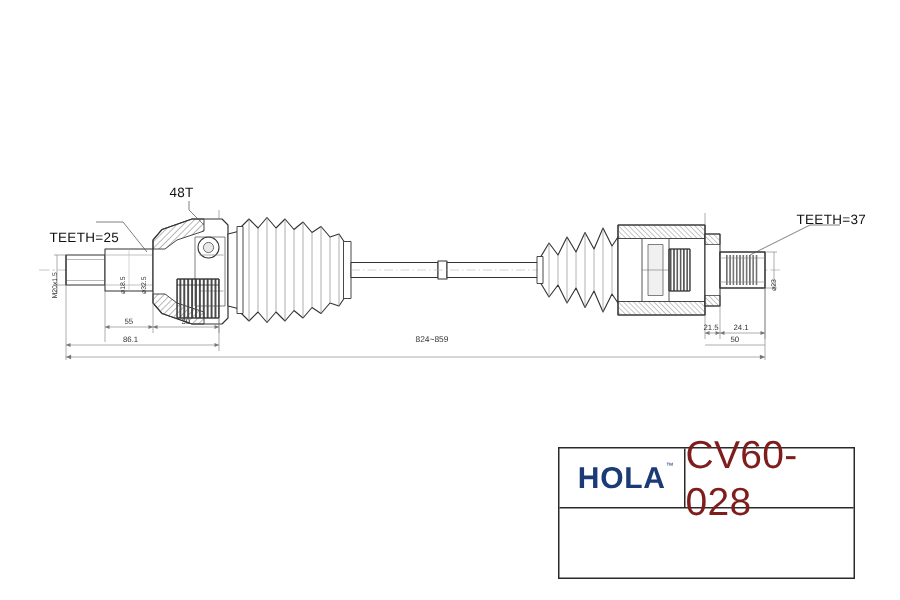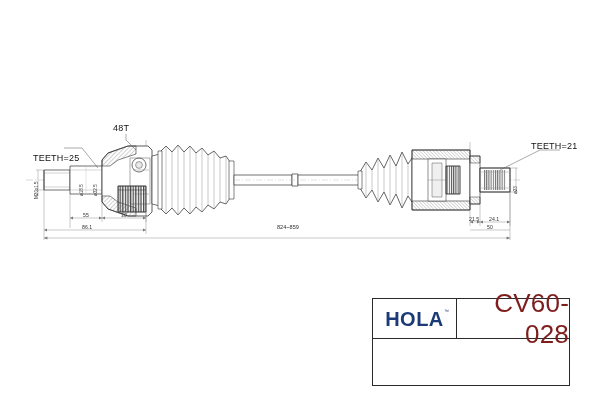--- a/index.html
+++ b/index.html
@@ -4,21 +4,21 @@
 <style>
   html,body{margin:0;padding:0;background:#ffffff;}
   body{width:600px;height:400px;position:relative;overflow:hidden;
        font-family:"Liberation Sans",sans-serif;color:#1a1a1a;}
   .stage{position:absolute;inset:0;}
   svg.drawing{position:absolute;left:0;top:0;width:600px;height:400px;}
 
   
   .titleblock{position:absolute;left:372px;top:298px;width:198px;height:88px;
       border:1px solid #2a2a2a;background:#fff;box-sizing:border-box;}
-  .tb-top{display:flex;height:40px;border-bottom:1px solid #2a2a2a;box-sizing:border-box;text-align:right;}
+  .tb-top{display:flex;height:40px;border-bottom:1px solid #2a2a2a;box-sizing:border-box;}
   .tb-logo{width:84px;display:flex;align-items:center;justify-content:center;
       border-right:1px solid #2a2a2a;box-sizing:border-box;position:relative;}
   .logo-text{font-family:"Liberation Sans",sans-serif;font-weight:bold;
       font-size:20px;letter-spacing:.5px;color:#1b3a76;line-height:1;}
   .logo-tm{position:absolute;right:7px;top:9px;font-size:5px;color:#1b3a76;}
   .tb-part{flex:1;display:flex;align-items:center;justify-content:center;}
   .part-text{font-family:"Liberation Sans",sans-serif;font-weight:normal;
       font-size:26px;letter-spacing:.2px;color:#7f1d1d;}
   .tb-spec{height:47px;padding:4px 0 0 0;box-sizing:border-box;}
   .spec-row{display:flex;line-height:13px;font-size:10.5px;}
@@ -222,21 +222,21 @@
         <path d="M560,150 L540,150 L500,170"></path>
       </g>
 
     </g>
   </svg>
 
   <div class="lbl big" style="left:33px;top:153px;">TEETH=25</div>
 
   <div class="lbl big" style="left:113px;top:123px;">48T</div>
 
-  <div class="lbl big" style="left:531px;top:141px;">TEETH=21</div>
+  <div class="lbl big" style="left:531px;top:141px;">TEETH=37</div>
 
   <div class="vdim" style="left:34px;top:199px;">M20x1.5</div>
 
   <div class="vdim" style="left:79px;top:196px;">ø18.5</div>
 
   <div class="vdim" style="left:93px;top:196px;">ø32.5</div>
 
   <div class="dim" style="left:83px;top:212px;">55</div>
 
   <div class="dim" style="left:121px;top:212px;">30</div>

